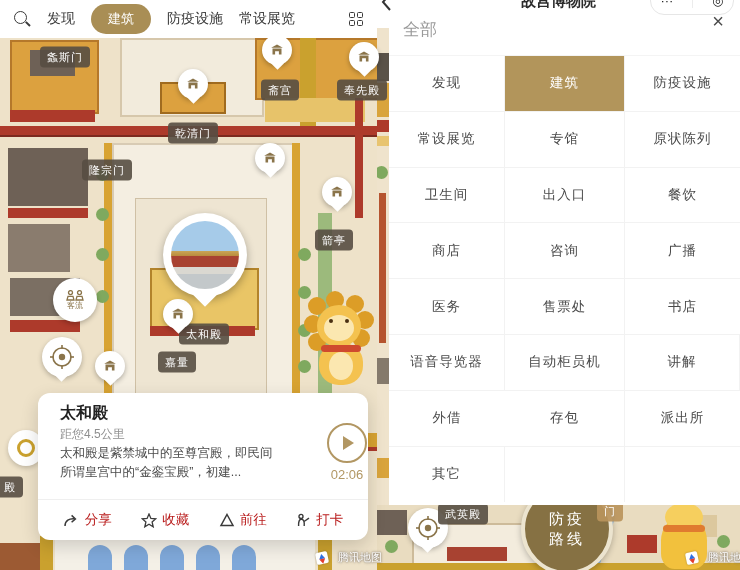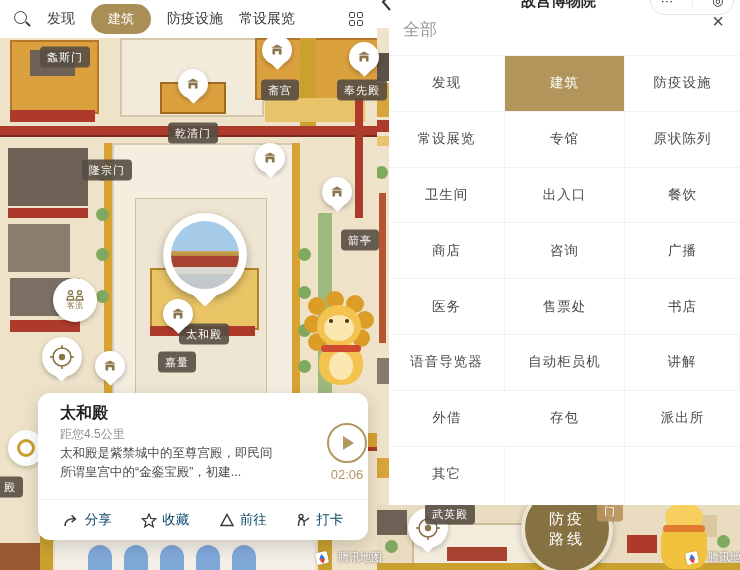--- a/index.html
+++ b/index.html
@@ -57,21 +57,21 @@
        box-shadow:0 6px 18px rgba(0,0,0,.16);z-index:6}
   #poi-card .title{position:absolute;left:22px;top:10px;font-size:16px;font-weight:bold;color:#222}
   #poi-card .dist{position:absolute;left:22px;top:33px;font-size:12px;color:#8e8e8e}
   #poi-card .desc{position:absolute;left:22px;top:51px;width:250px;font-size:12.5px;color:#4a4a4a;line-height:19px}
   #play-btn{position:absolute;left:289px;top:30px;width:36px;height:36px;border:2px solid #b29763;border-radius:50%;
        display:flex;align-items:center;justify-content:center;cursor:pointer}
   #play-btn i{display:block;width:0;height:0;border-left:11px solid #b29763;border-top:7px solid transparent;border-bottom:7px solid transparent;margin-left:3px}
   #audio-time{position:absolute;left:287px;top:74px;width:44px;text-align:center;font-size:13px;color:#b29763}
   #card-actions{position:absolute;left:0;top:106px;width:100%;height:41px;border-top:1px solid #efefef;
        display:flex;align-items:center;justify-content:space-around;box-sizing:border-box;padding:0 10px}
-  .action{display:flex;align-items:center;gap:5px;font-size:13.5px;color:#0c4a6e;cursor:pointer}
+  .action{display:flex;align-items:center;gap:5px;font-size:13.5px;color:#b91c1c;cursor:pointer}
   .aicon{display:flex;align-items:center}
 
   
   .tmap{position:absolute;display:flex;align-items:center;gap:10px;z-index:7;font-size:11px;color:#fff;
        text-shadow:0 0 2px rgba(110,100,90,.9),0 0 3px rgba(110,100,90,.7);white-space:nowrap}
   .tmap .needle{width:12px;height:12px;background:#fff;border-radius:2px;position:relative;transform:rotate(-12deg);box-shadow:0 0 2px rgba(0,0,0,.3)}
   .tmap .needle::before{content:"";position:absolute;left:3px;top:1.5px;border-left:3px solid transparent;border-right:3px solid transparent;border-bottom:5px solid #2e6fdf}
   .tmap .needle::after{content:"";position:absolute;left:3px;top:6.5px;border-left:3px solid transparent;border-right:3px solid transparent;border-top:5px solid #e23d2e}
 
   
@@ -369,25 +369,25 @@
     <span class="cdiv"></span>
     <span>◎</span>
   </div>
 
   <div id="chip-layer">
       <div class="chip" style="left: 65px; top: 57px;">螽斯门</div>
       <div class="chip" style="left: 280px; top: 90px;">斋宫</div>
       <div class="chip" style="left: 362px; top: 90px;">奉先殿</div>
       <div class="chip" style="left: 193px; top: 133px;">乾清门</div>
       <div class="chip" style="left: 107px; top: 170px;">隆宗门</div>
-      <div class="chip" style="left: 334px; top: 240px; margin-left: 26px;">箭亭</div>
+      <div class="chip" style="left: 334px; top: 240px;">箭亭</div>
       <div class="chip" style="left: 204px; top: 334px;">太和殿</div>
       <div class="chip" style="left: 177px; top: 362px;">嘉量</div>
       <div class="chip" style="left: 10px; top: 487px;">殿</div>
-      <div class="chip" style="left: 450px; top: 514px;">武英殿</div>
+      <div class="chip" style="left: 463px; top: 514px;">武英殿</div>
       <div class="chip chip-lite" style="left: 610px; top: 511px;">门</div>
       <div class="pin" style="left: 178px; top: 69px;">
         <svg width="14" height="12" viewBox="0 0 14 12">
           <path d="M1.2 3.8 L7 0.6 L12.8 3.8 Z" fill="#8a744a"></path>
           <path d="M2.5 4.6 h9 v5.8 h-2.6 v-3.2 h-3.8 v3.2 h-2.6 Z" fill="#8a744a"></path>
         </svg>
       </div>
       <div class="pin" style="left: 262px; top: 35px;">
         <svg width="14" height="12" viewBox="0 0 14 12">
           <path d="M1.2 3.8 L7 0.6 L12.8 3.8 Z" fill="#8a744a"></path>

